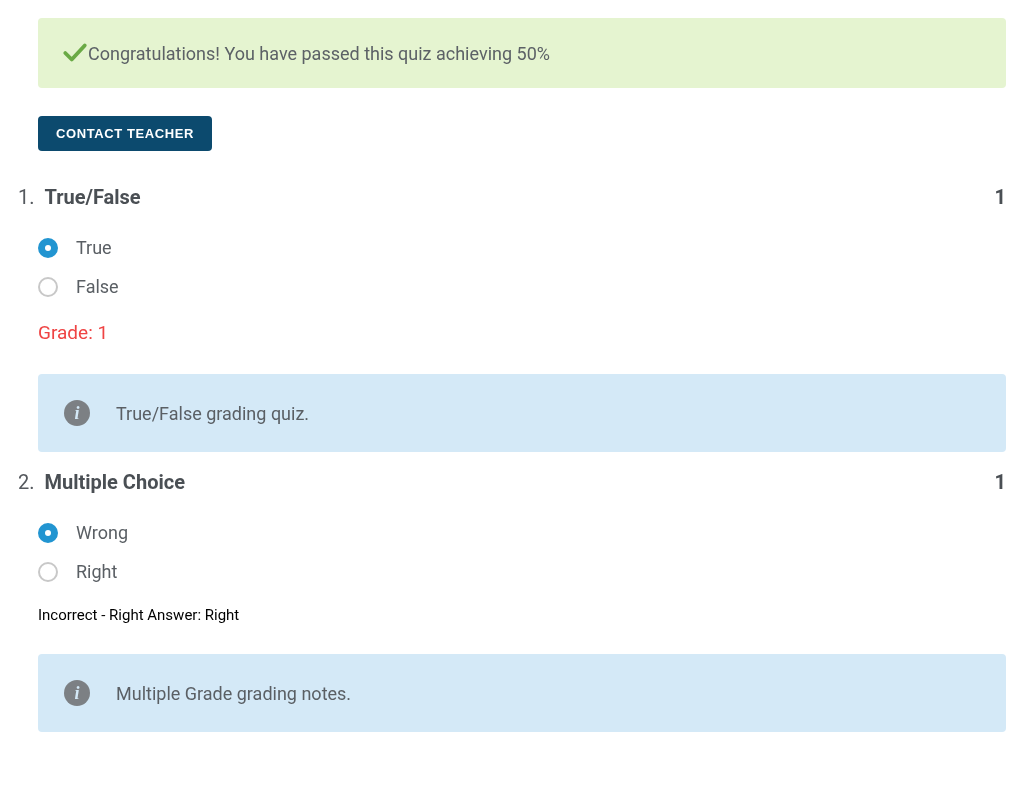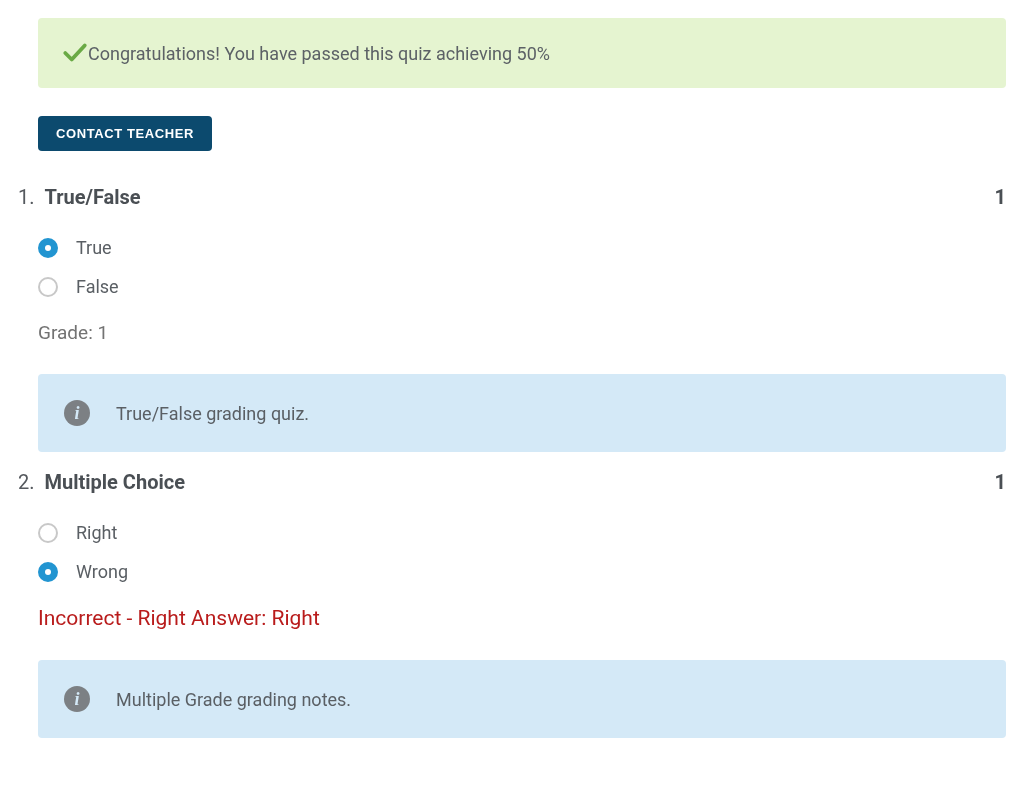--- a/index.html
+++ b/index.html
@@ -104,28 +104,28 @@
       height: 6px;
       background: #fff;
       border-radius: 50%;
       transform: translate(-50%, -50%);
     }
     .option-label {
       color: #5a5f64;
       font-size: 18px;
     }
     .grade-correct {
-      color: #737373;
+      color: #ef4444;
       font-size: 19px;
       margin-left: 20px;
       margin-bottom: 30px;
     }
     .grade-incorrect {
-      color: #b91c1c;
-      font-size: 21px;
+      color: #000000;
+      font-size: 15px;
       margin-left: 20px;
       margin-bottom: 30px;
     }
     .notes-box {
       background: #d4e9f7;
       border-radius: 4px;
       margin-left: 20px;
       padding: 26px 26px;
       display: flex;
       align-items: center;
@@ -197,26 +197,26 @@
 <div class="question">
   <div class="q-header">
     <div>
       <span class="q-number">2.</span>
       <span class="q-title">Multiple Choice</span>
     </div>
     <span class="q-points">1</span>
   </div>
   <div class="options">
     <div class="option">
+      <span class="radio selected"></span>
+      <span class="option-label">Wrong</span>
+    </div>
+    <div class="option">
       <span class="radio"></span>
       <span class="option-label">Right</span>
-    </div>
-    <div class="option">
-      <span class="radio selected"></span>
-      <span class="option-label">Wrong</span>
     </div>
   </div>
   <div class="grade-incorrect">Incorrect - Right Answer: Right</div>
   <div class="notes-box">
     <span class="info-icon">i</span>
     <span class="notes-text">Multiple Grade grading notes.</span>
   </div>
 </div>
 
 

